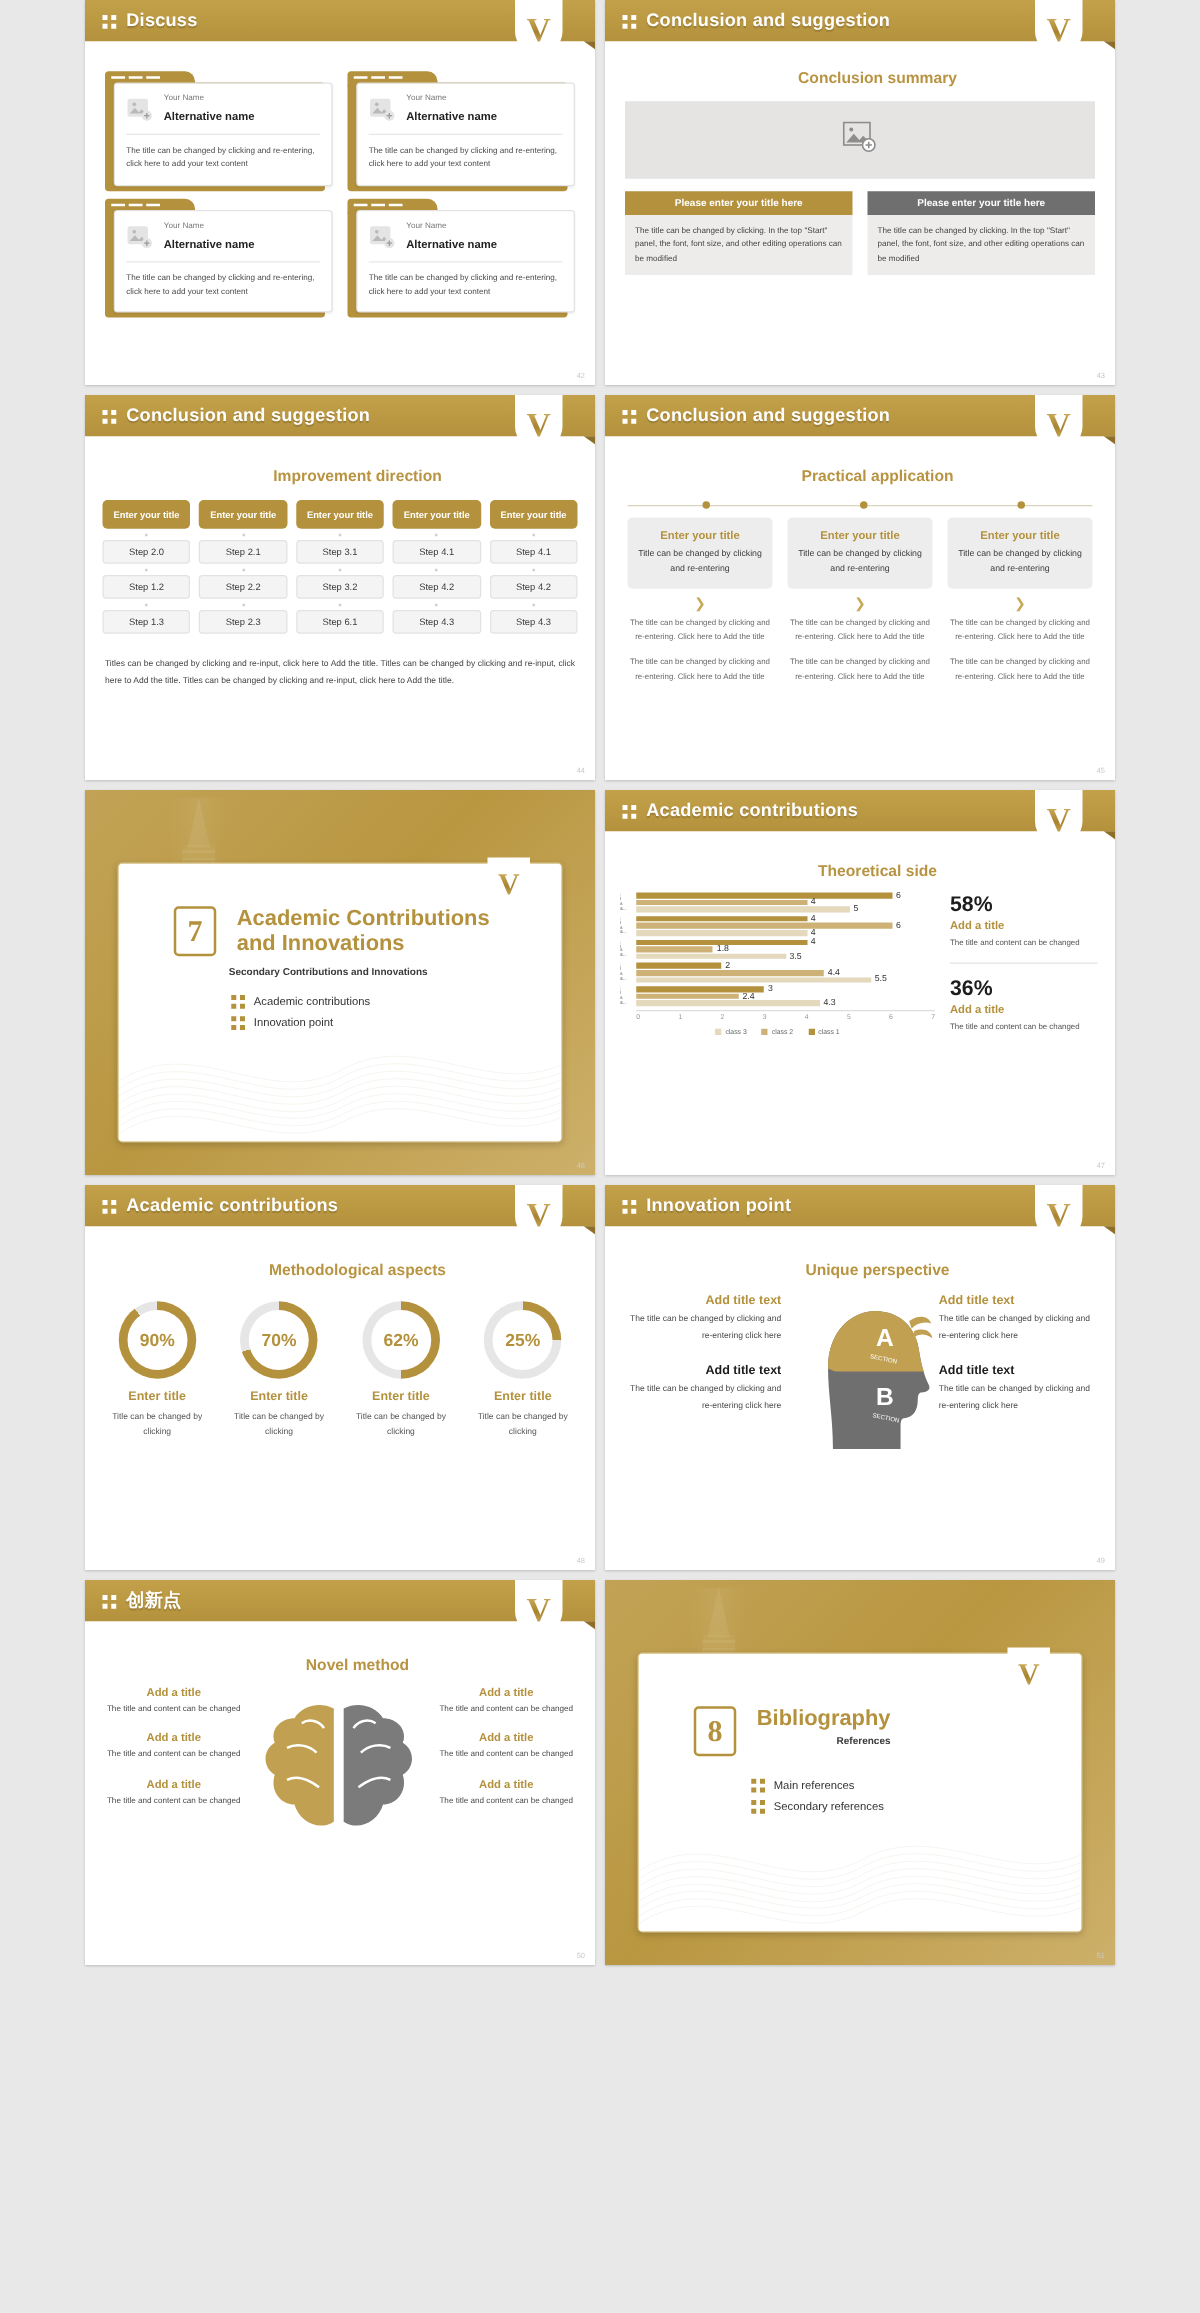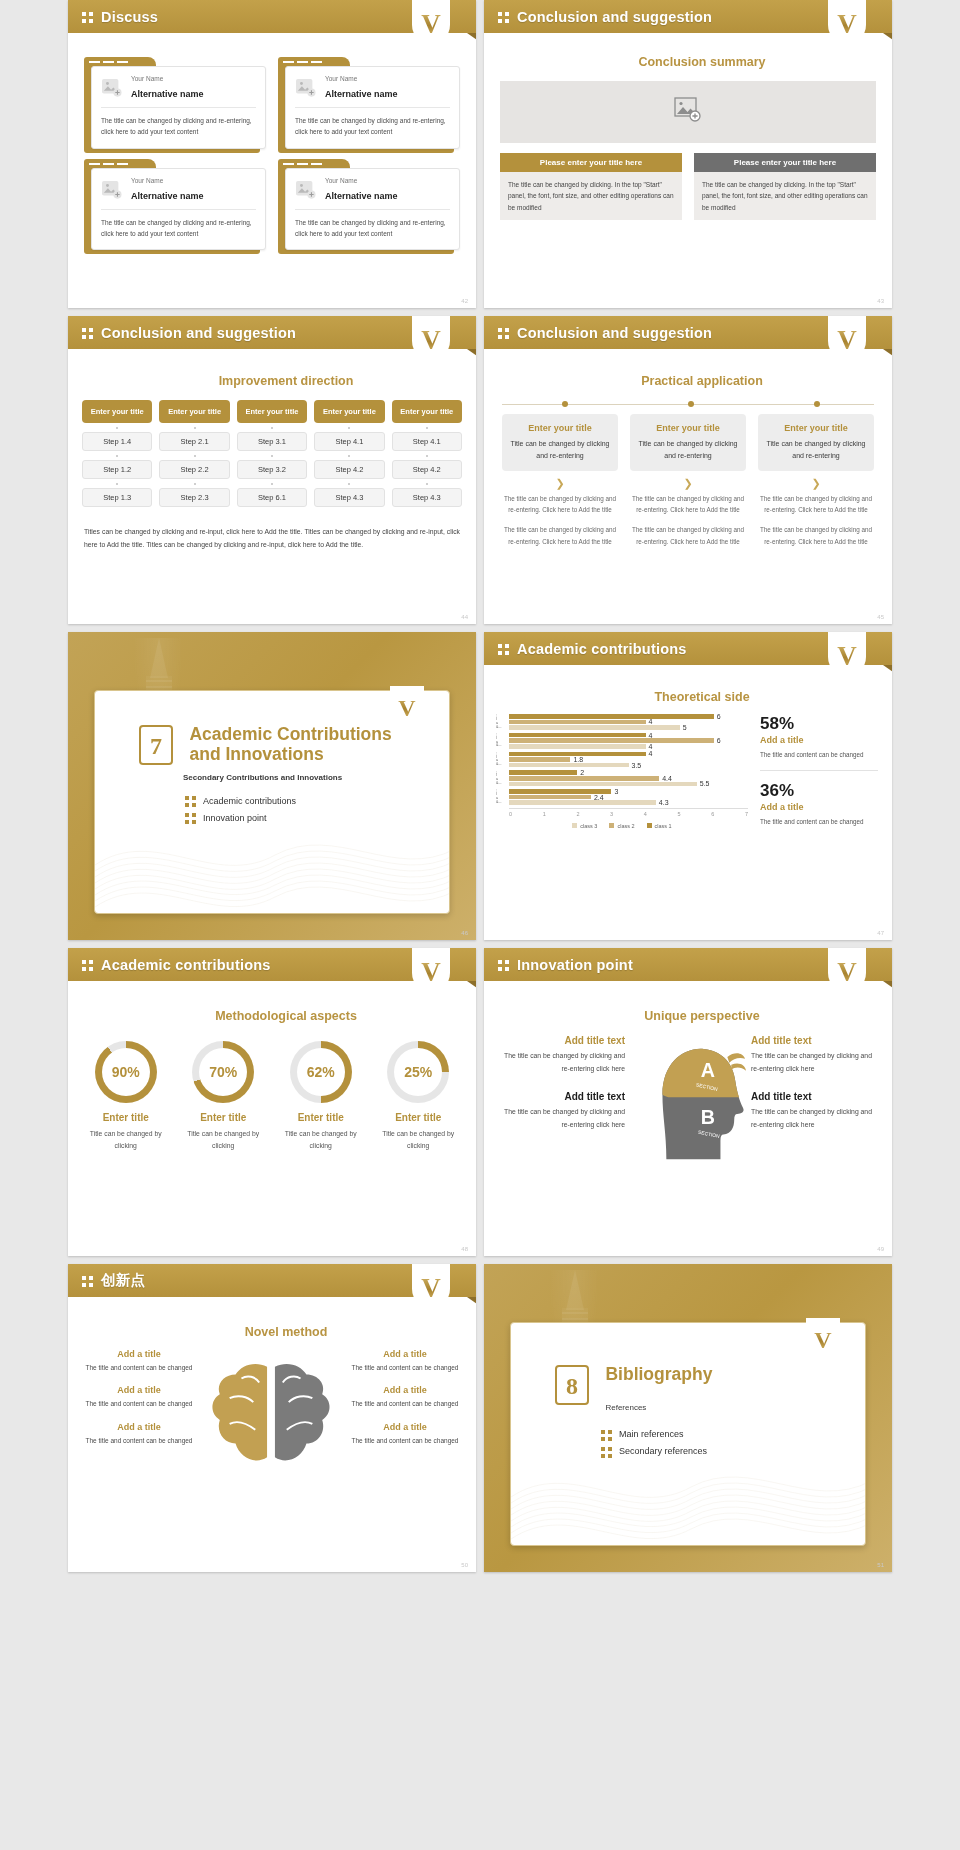--- a/index.html
+++ b/index.html
@@ -387,21 +387,21 @@
     <div class="vbadge">
         <span>V</span>
       </div>
     <div class="subtitle" style="margin-top:25px;">Improvement direction</div>
     <div class="steps">
       <div class="stepcol">
         <div class="steptop">Enter your title</div>
         <div class="dotline">
             <b></b>
           </div>
-        <div class="stepcell">Step 1.4</div>
+        <div class="stepcell">Step 2.0</div>
         <div class="dotline">
             <b></b>
           </div>
         <div class="stepcell">Step 1.2</div>
         <div class="dotline">
             <b></b>
           </div>
         <div class="stepcell">Step 1.3</div>
       </div>
       <div class="stepcol">
@@ -871,21 +871,21 @@
             <path d="M0,84 C60,44 120,106 180,74 C240,42 300,100 360,68"></path>
             <path d="M0,90 C60,50 120,112 180,80 C240,48 300,106 360,74"></path>
             <path d="M0,54 C60,14 120,78 180,44 C240,12 300,70 360,38"></path>
             <path d="M0,48 C60,8 120,72 180,38 C240,6 300,64 360,32"></path>
           </g>
         </svg>
         <div class="divinner" style="padding-top:42px;">
           <span class="numbox">8</span>
           <span class="divtitle">
             <h1>Bibliography</h1>
-            <div style="font-size:8px;font-weight:normal;color:#3a3a3a;margin-top:18px;">References</div>
+            <div style="font-size:8px;font-weight:bold;color:#3a3a3a;margin-top:3px;text-align:right;">References</div>
           </span>
           <div class="divlist" style="margin-top:14px;">
             <div>
                 <span class="dots gold"></span>
                 <span>Main references</span>
               </div>
             <div>
                 <span class="dots gold"></span>
                 <span>Secondary references</span>
               </div>

